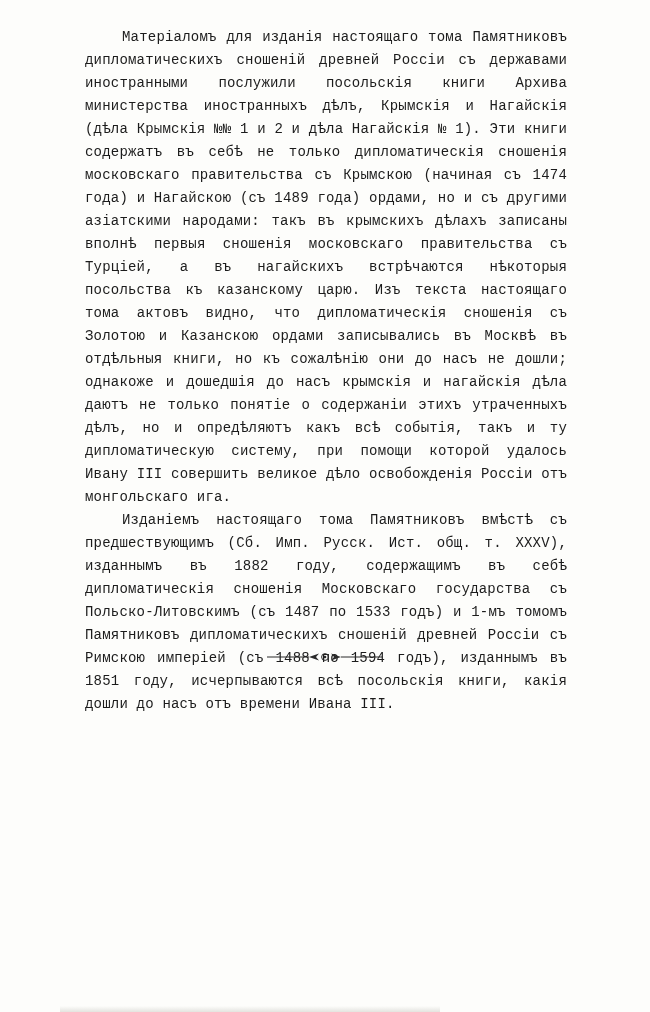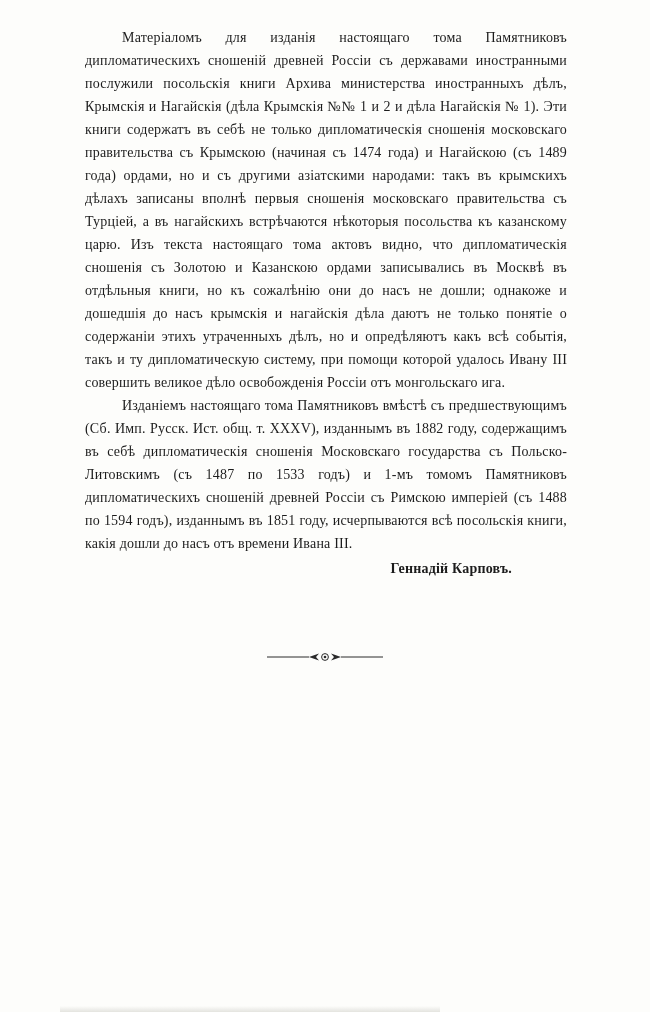--- a/index.html
+++ b/index.html
@@ -6,21 +6,21 @@
     margin: 0;
     padding: 0;
     background: #ffffff;
   }
   .page {
     position: relative;
     width: 650px;
     height: 1012px;
     background: #fdfdfb;
     overflow: hidden;
-    font-family: Liberation Serif, serif;
+    font-family: Liberation Mono, monospace;
     color: #1c1c1c;
   }
   .text-block {
     position: absolute;
     top: 26px;
     left: 85px;
     width: 482px;
     font-size: 14px;
     line-height: 23px;
     text-align: justify;
@@ -58,21 +58,20 @@
   }
 </style>
 </head>
 <body>
 
 <div class="page">
 
   <div class="text-block">
     <p class="para">Матеріаломъ для изданія настоящаго тома Памятниковъ дипломатическихъ сношеній древней Россіи съ державами иностранными послужили посольскія книги Архива министерства иностранныхъ дѣлъ, Крымскія и Нагайскія (дѣла Крымскія №№ 1 и 2 и дѣла Нагайскія № 1). Эти книги содержатъ въ себѣ не только дипломатическія сношенія московскаго правительства съ Крымскою (начиная съ 1474 года) и Нагайскою (съ 1489 года) ордами, но и съ другими азіатскими народами: такъ въ крымскихъ дѣлахъ записаны вполнѣ первыя сношенія московскаго правительства съ Турціей, а въ нагайскихъ встрѣчаются нѣкоторыя посольства къ казанскому царю. Изъ текста настоящаго тома актовъ видно, что дипломатическія сношенія съ Золотою и Казанскою ордами записывались въ Москвѣ въ отдѣльныя книги, но къ сожалѣнію они до насъ не дошли; однакоже и дошедшія до насъ крымскія и нагайскія дѣла даютъ не только понятіе о содержаніи этихъ утраченныхъ дѣлъ, но и опредѣляютъ какъ всѣ событія, такъ и ту дипломатическую систему, при помощи которой удалось Ивану III совершить великое дѣло освобожденія Россіи отъ монгольскаго ига.</p>
     <p class="para">Изданіемъ настоящаго тома Памятниковъ вмѣстѣ съ предшествующимъ (Сб. Имп. Русск. Ист. общ. т. XXXV), изданнымъ въ 1882 году, содержащимъ въ себѣ дипломатическія сношенія Московскаго государства съ Польско-Литовскимъ (съ 1487 по 1533 годъ) и 1-мъ томомъ Памятниковъ дипломатическихъ сношеній древней Россіи съ Римскою имперіей (съ 1488 по 1594 годъ), изданнымъ въ 1851 году, исчерпываются всѣ посольскія книги, какія дошли до насъ отъ времени Ивана III.</p>
-    <p class="signature">Геннадій Карповъ.</p>
   </div>
 
   <div class="divider">
     <svg width="120" height="14" viewBox="0 0 120 14" aria-hidden="true">
       <line x1="2" y1="7" x2="44" y2="7" stroke="#2a2a2a" stroke-width="1"></line>
       <line x1="76" y1="7" x2="118" y2="7" stroke="#2a2a2a" stroke-width="1"></line>
       <path d="M44 7 L54 3.5 L51 7 L54 10.5 Z" fill="#2a2a2a"></path>
       <path d="M76 7 L66 3.5 L69 7 L66 10.5 Z" fill="#2a2a2a"></path>
       <circle cx="60" cy="7" r="3.4" fill="none" stroke="#2a2a2a" stroke-width="1"></circle>
       <circle cx="60" cy="7" r="1.3" fill="#2a2a2a"></circle>

